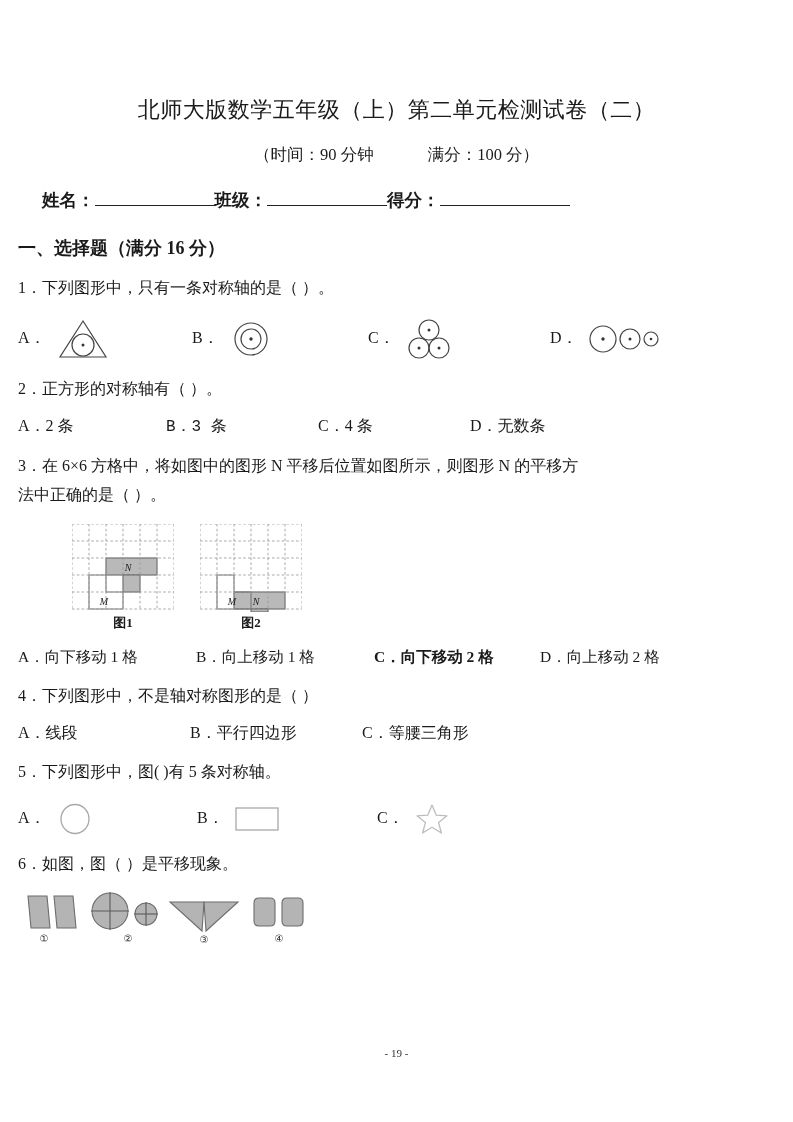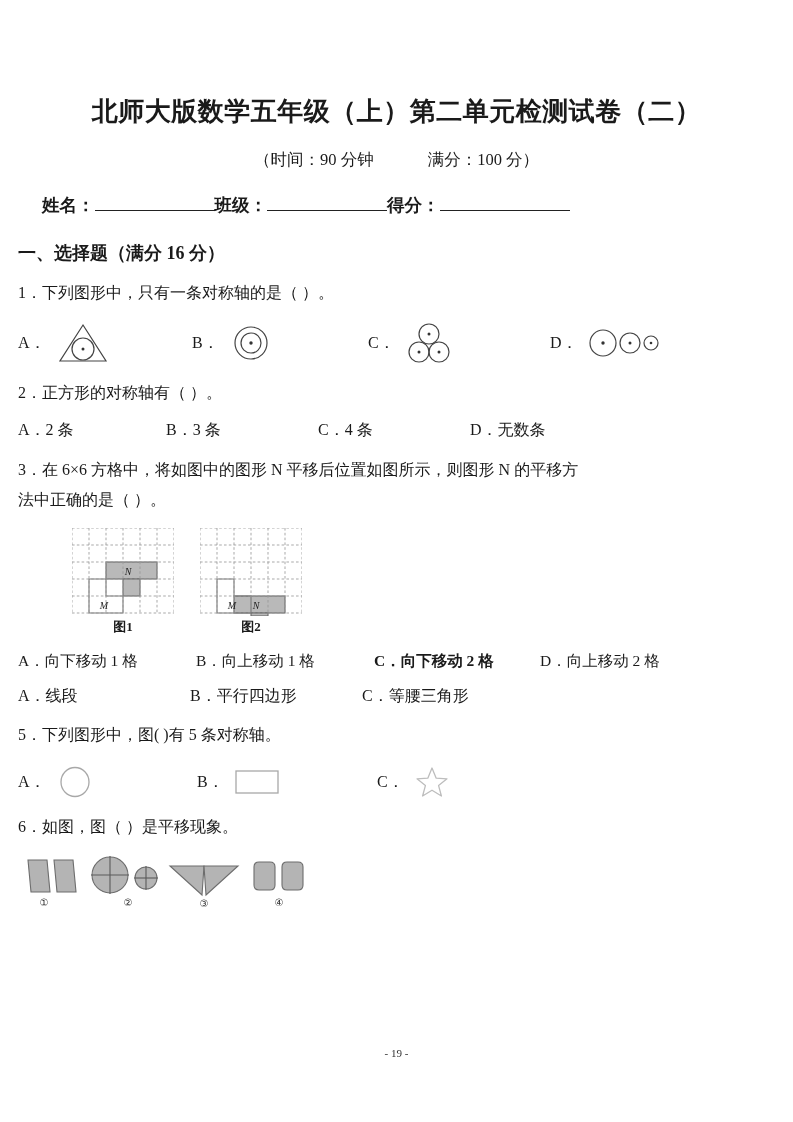--- a/index.html
+++ b/index.html
@@ -19,22 +19,22 @@
     position: absolute;
     left: 0; top: 0;
     width: 793px;
     height: 1122px;
     padding: 0;
   }
 
   
   .doc-title {
     text-align: center;
-    font-size: 26px;
-    font-weight: bold;
+    font-size: 22px;
+    font-weight: normal;
     letter-spacing: 0.5px;
     margin: 0;
     padding-top: 98px;
     line-height: 1.1;
   }
   .doc-subtitle {
     text-align: center;
     font-size: 15px;
     font-weight: bold;
     margin: 0;
@@ -92,21 +92,21 @@
     padding: 15px 0 0 18px;
     white-space: nowrap;
   }
   .opt { display: inline-block; }
 
   .w-a  { width: 170px; }
   .w-b  { width: 172px; }
   .w-c  { width: 178px; }
 
   .w2-a { width: 148px; }
-  .w2-b { width: 152px; }
+  .w2-b { width: 152px; font-family: Liberation Mono, monospace; }
   .w2-c { width: 152px; }
 
   .w3-a { width: 178px; }
   .w3-b { width: 178px; }
   .w3-c { width: 166px; font-weight: bold; }
 
   .w4-a { width: 172px; }
   .w4-b { width: 172px; }
 
   .w5-a { width: 175px; }
@@ -319,20 +319,23 @@
         <text x="32" y="81" font-family="Liberation Serif, serif" font-size="10" font-style="italic" fill="#222" text-anchor="middle">M</text>
       </svg>
       <div class="gridcap">图2</div>
     </span>
   </div>
 
   <div class="opts-tight">
     <span class="opt w3-a">A．向下移动 1 格</span><span class="opt w3-b">B．向上移动 1 格</span><span class="opt w3-c">C．向下移动 2 格</span><span class="opt">D．向上移动 2 格</span>
   </div>
 
+  <div class="q">
+    <span>4．</span><span>下列图形中，不是轴对称图形的是（        ）</span>
+  </div>
   <div class="opts">
     <span class="opt w4-a">A．线段</span><span class="opt w4-b">B．平行四边形</span><span class="opt">C．等腰三角形</span>
   </div>
 
   <div class="q">
     <span>5．</span><span>下列图形中，图(            )有 5 条对称轴。</span>
   </div>
   <div class="figrow-q5">
     <span class="opt w5-a opt-fig">
       <span class="lab">A．</span>

